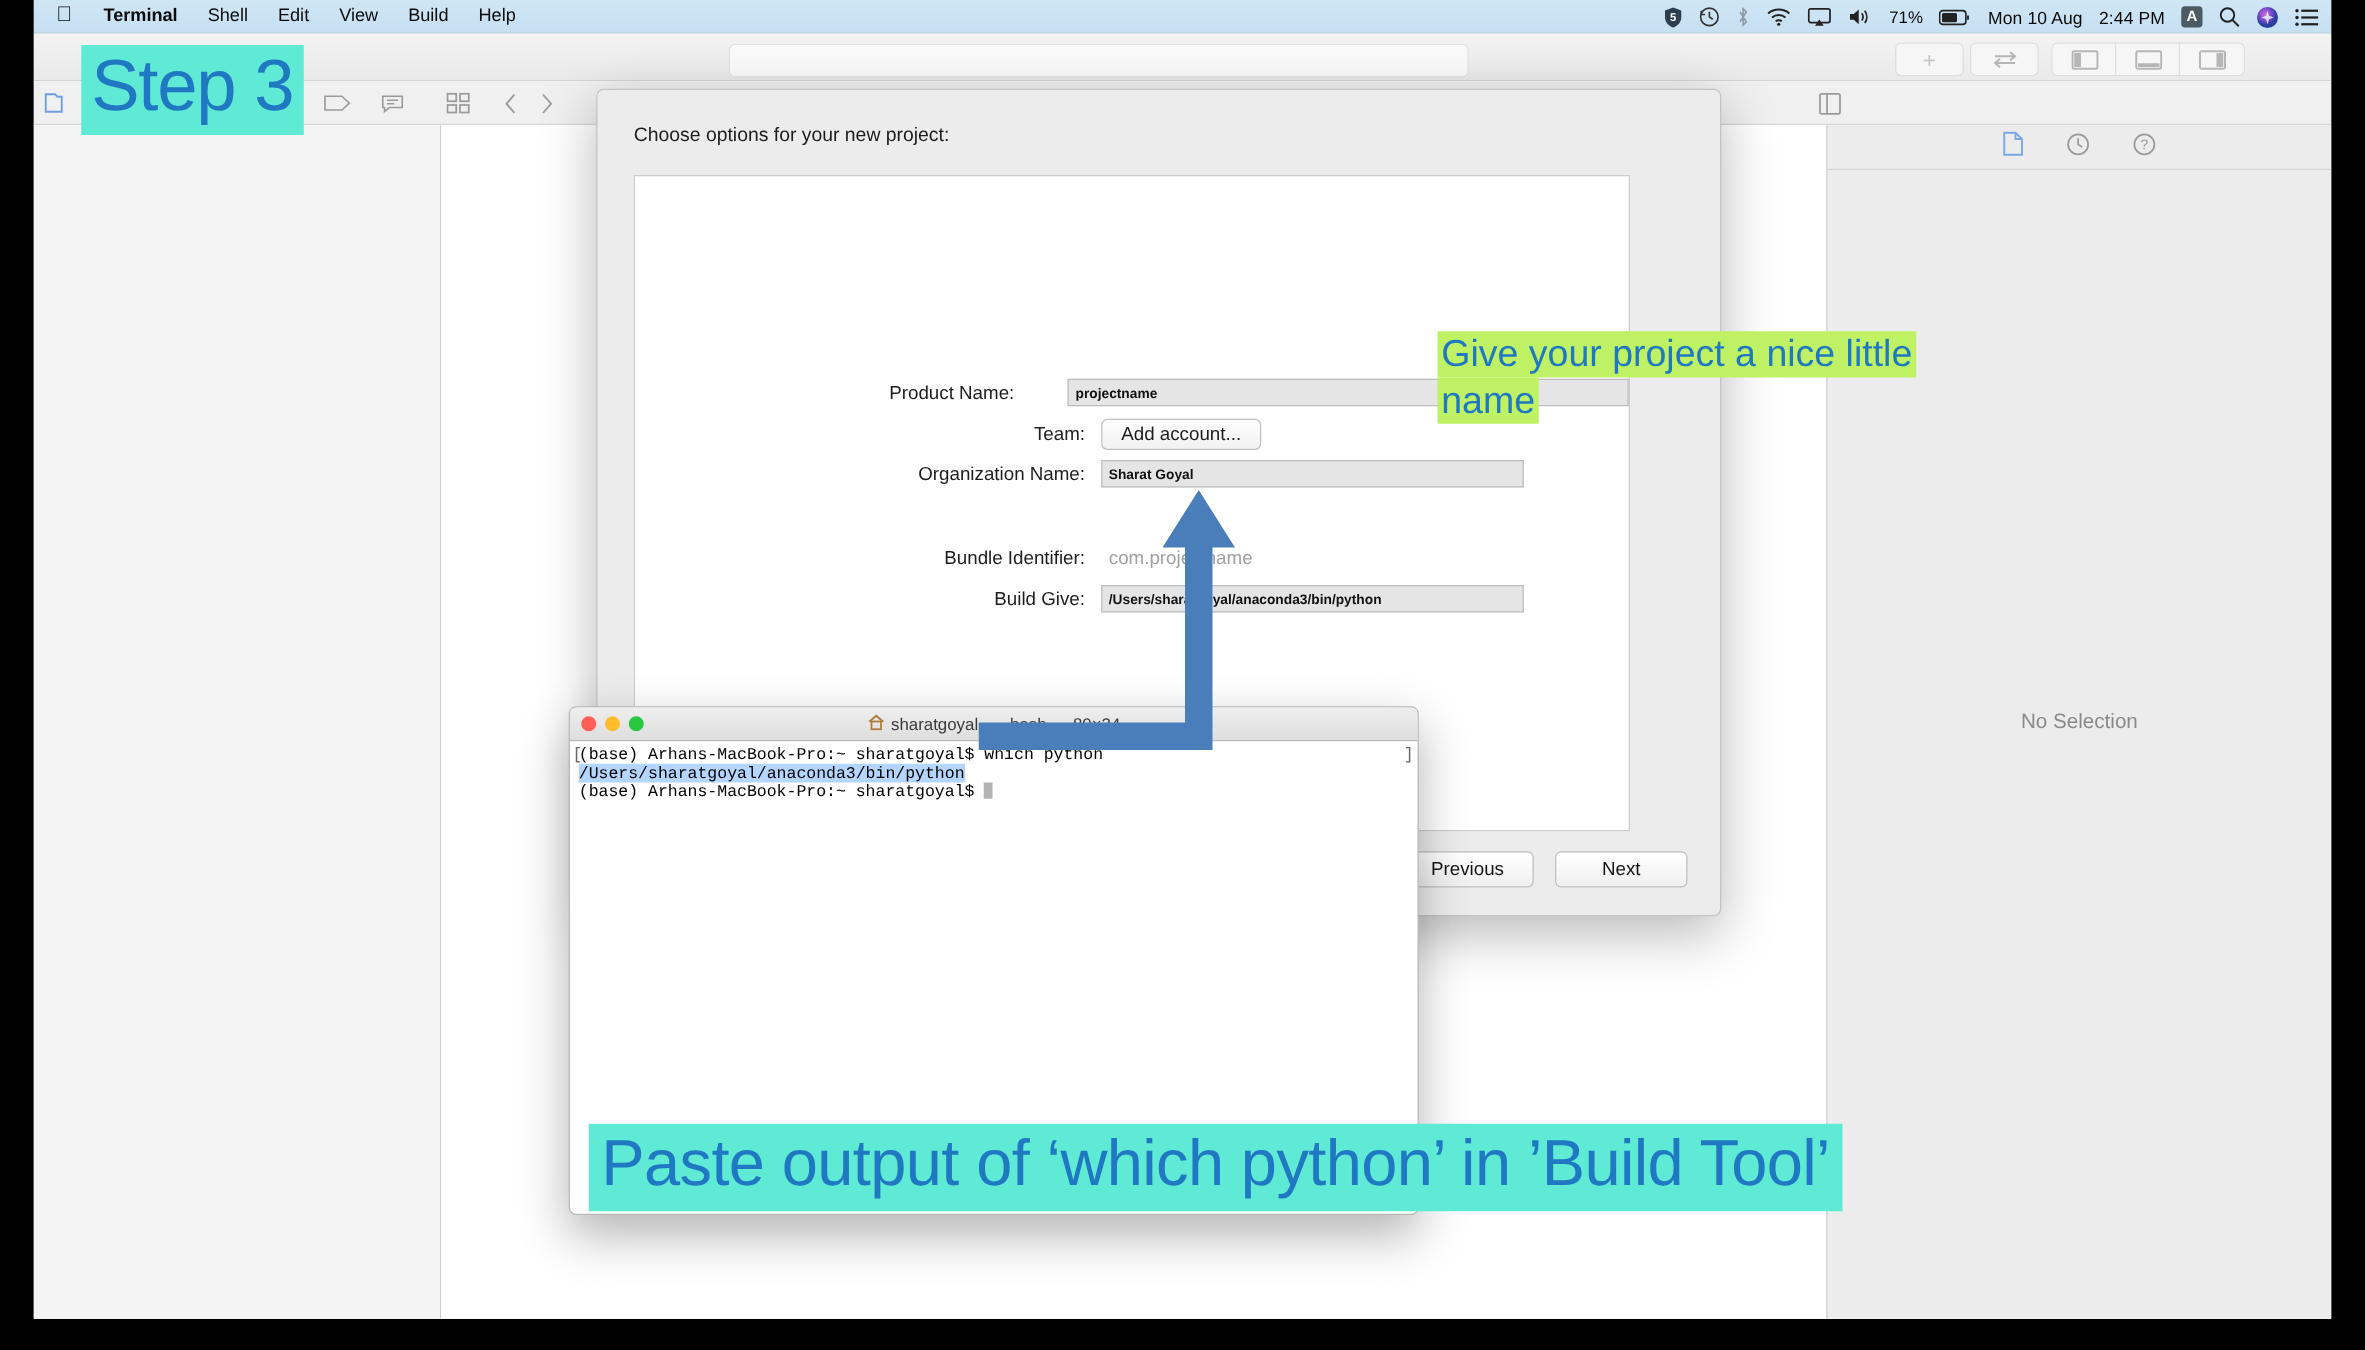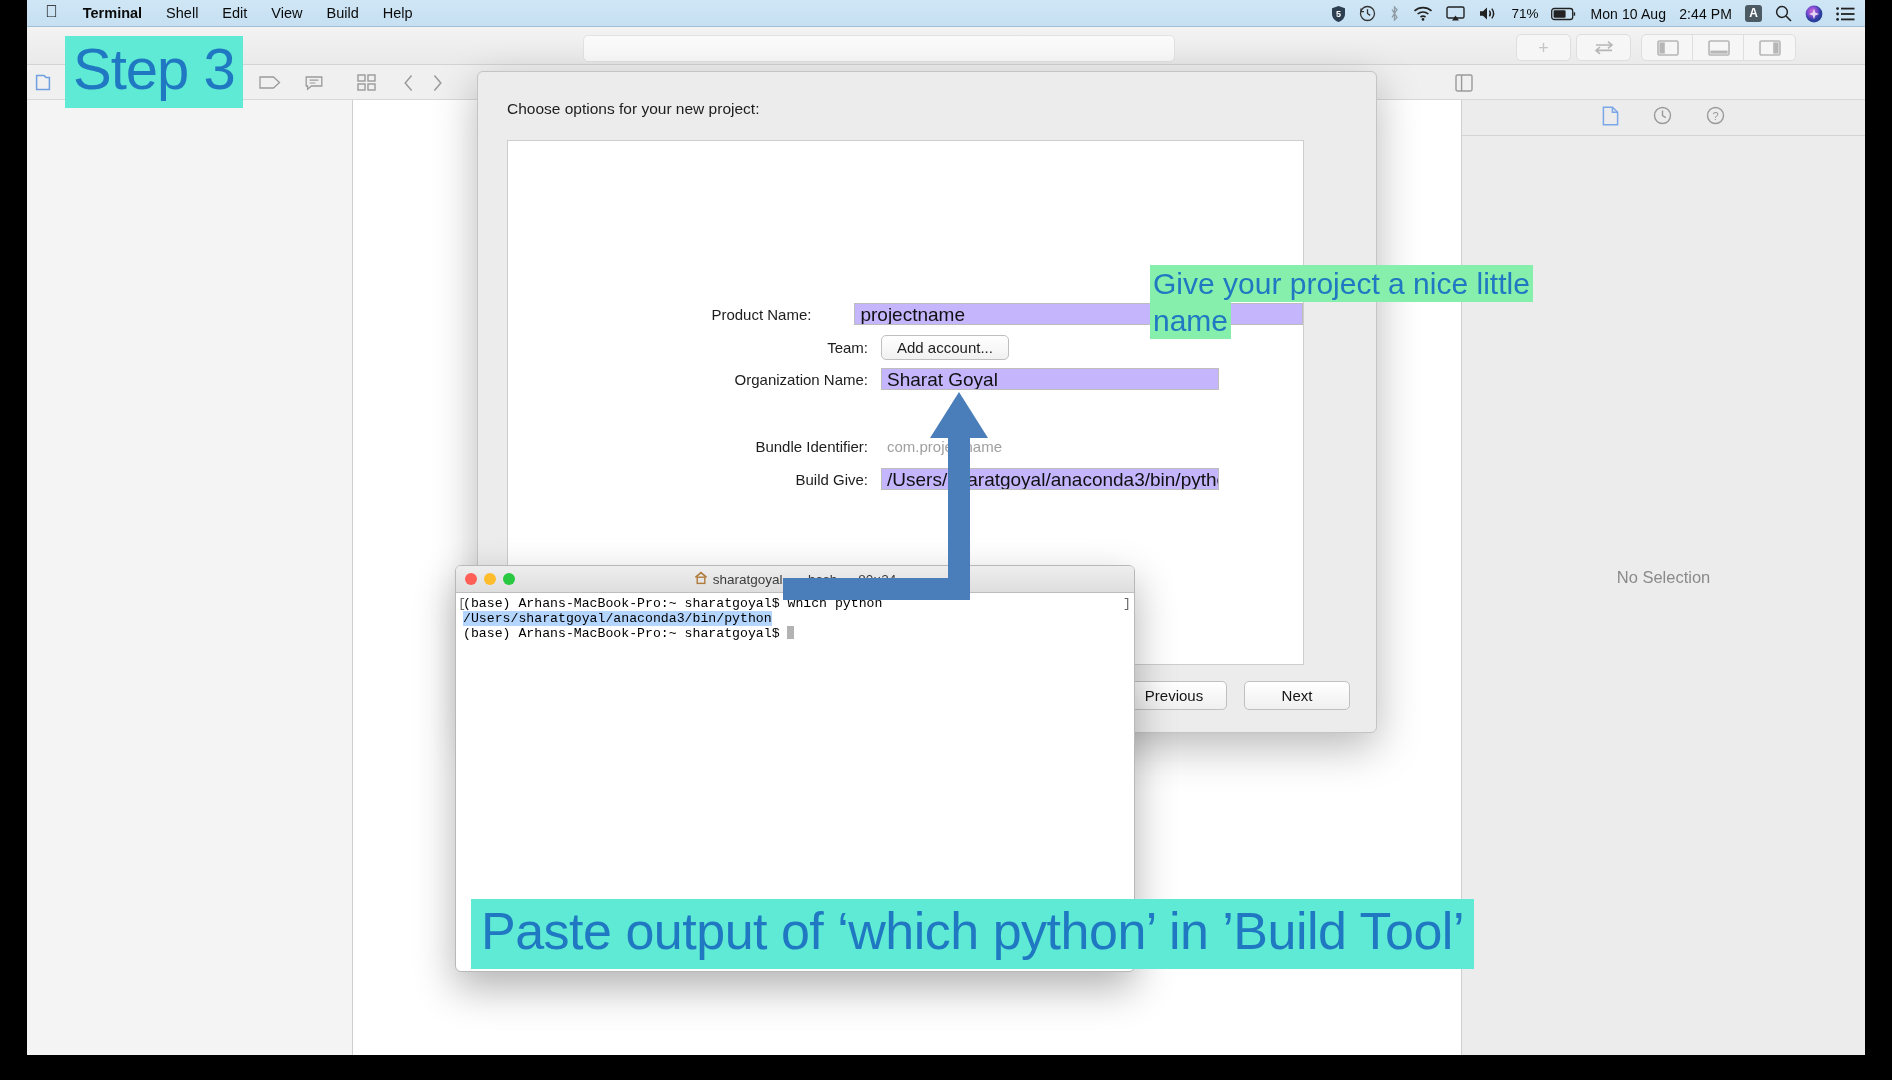--- a/index.html
+++ b/index.html
@@ -216,28 +216,29 @@
     text-align: right;
     padding-right: 13px;
     font-size: 15px;
     color: #1d1d1d;
     box-sizing: border-box;
     white-space: nowrap;
   }
   .form-input {
     height: 22px;
     border: 1px solid #bdbdbd;
-    background: #c4b5fd;
-    font-size: 19px;
+    background: #e5e5e5;
+    font-size: 11px;
     color: #111;
     padding: 0 5px;
     line-height: 22px;
     box-sizing: border-box;
     overflow: hidden;
     white-space: nowrap;
+    font-weight: bold;
   }
   .w-wide { width: 530px; }
   .w-mid  { width: 338px; }
   .form-static {
     font-size: 15px;
     color: #a0a0a0;
     padding-left: 6px;
   }
   .capsule-btn {
     height: 25px;
@@ -354,21 +355,21 @@
   #anno-name {
     left: 1119px; top: 264px;
     font-size: 30px;
     padding: 2px 4px;
     line-height: 1.22;
     white-space: normal;
     width: 466px;
     background: transparent;
   }
   #anno-name span {
-    background: #86efac;
+    background: #bef264;
     box-decoration-break: clone;
     -webkit-box-decoration-break: clone;
     padding: 2px 3px;
   }
   #anno-paste {
     left: 444px; top: 899px;
     font-size: 52px;
     padding: 6px 10px 12px 10px;
     letter-spacing: -.5px;
   }

